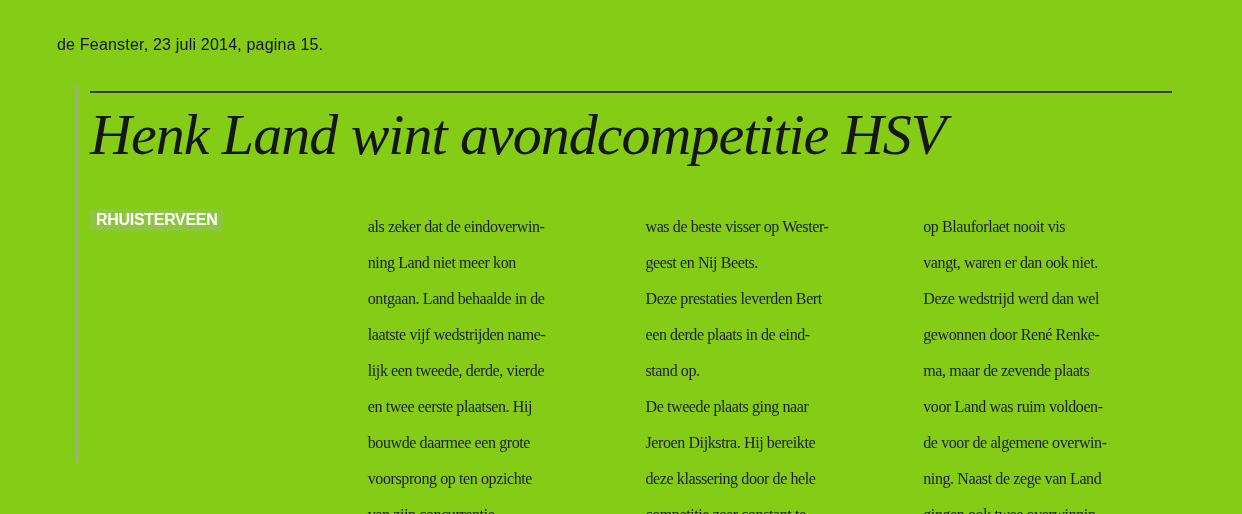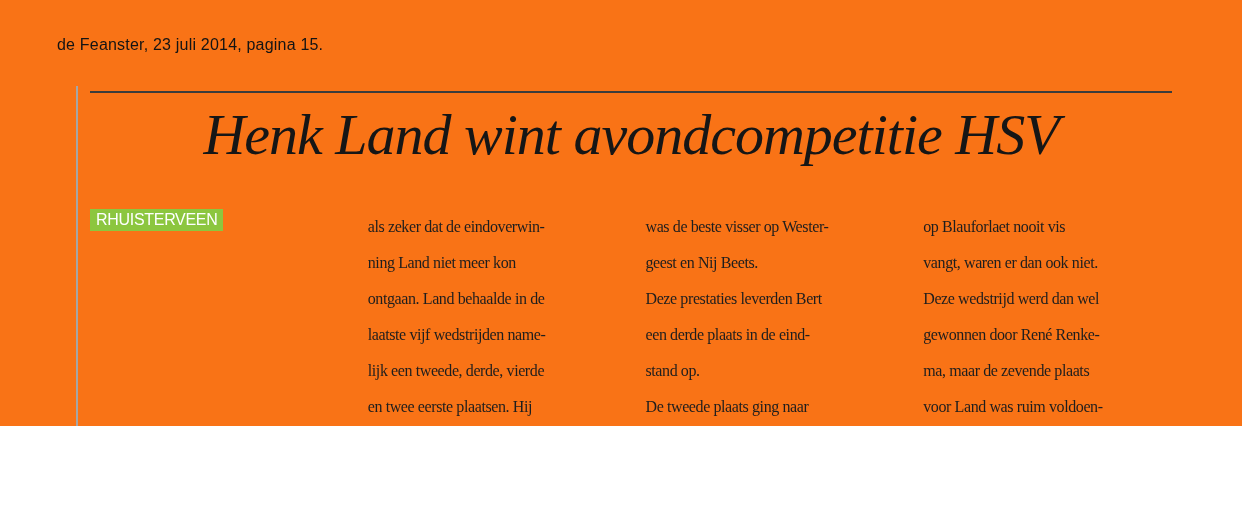--- a/index.html
+++ b/index.html
@@ -3,22 +3,22 @@
 <meta charset="utf-8">
 <style>
   html, body {
     margin: 0;
     padding: 0;
     background: #ffffff;
   }
   .page {
     position: relative;
     width: 1242px;
-    height: 426px;
-    background: #f97316;
+    height: 514px;
+    background: #84cc16;
     overflow: hidden;
     font-family: "Liberation Serif", "DejaVu Serif", serif;
   }
   .source-line {
     position: absolute;
     left: 57px;
     top: 36px;
     font-family: "Liberation Sans", "DejaVu Sans", sans-serif;
     font-size: 16px;
     color: #141414;
@@ -45,37 +45,36 @@
   .headline {
     margin: 4px 0 0 0;
     font-family: "Liberation Serif", "DejaVu Serif", serif;
     font-style: italic;
     font-weight: normal;
     font-size: 58px;
     line-height: 76px;
     letter-spacing: -1px;
     color: #161616;
     white-space: nowrap;
-    text-align: center;
   }
   .columns {
     display: flex;
     gap: 29px;
     margin-top: 36px;
   }
   .col {
     flex: 1 1 0;
     min-width: 0;
   }
   .tag {
     display: inline-block;
     padding: 2px 6px 3px 6px;
     margin-bottom: 3px;
     font-family: "Liberation Sans", "DejaVu Sans", sans-serif;
-    font-weight: normal;
+    font-weight: bold;
     font-size: 16px;
     line-height: 17px;
     letter-spacing: -0.3px;
   }
   .coltext {
     font-size: 16px;
     line-height: 36px;
     letter-spacing: -0.4px;
     color: #1e1e1e;
     white-space: pre;

